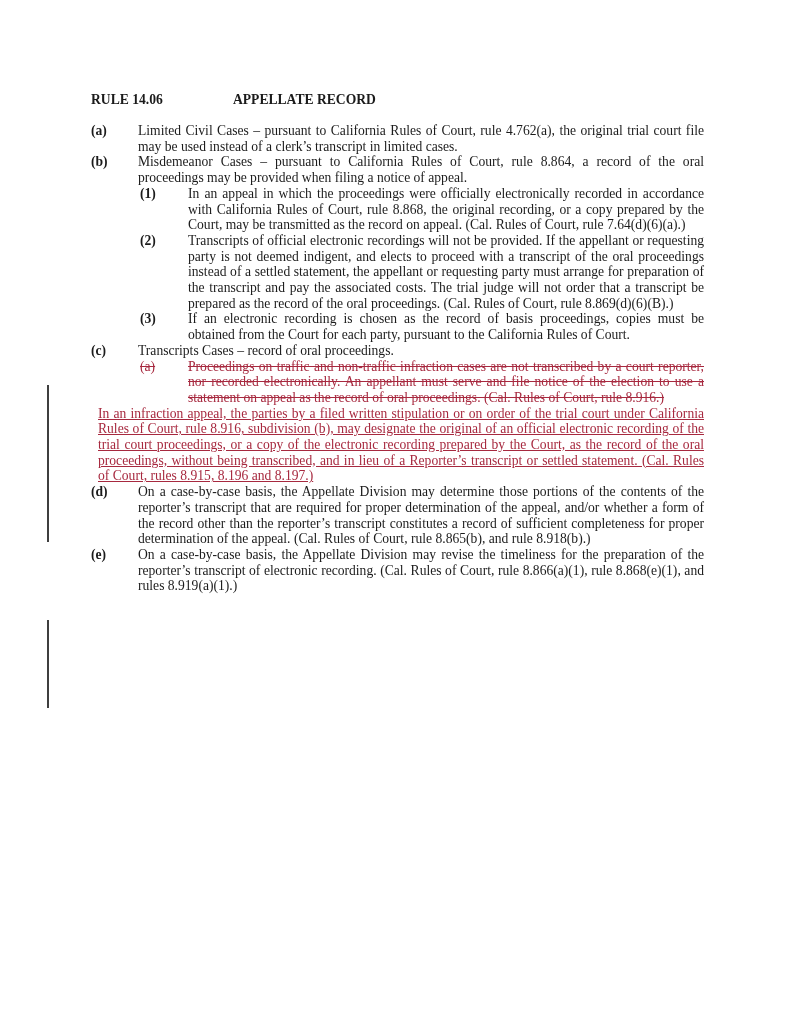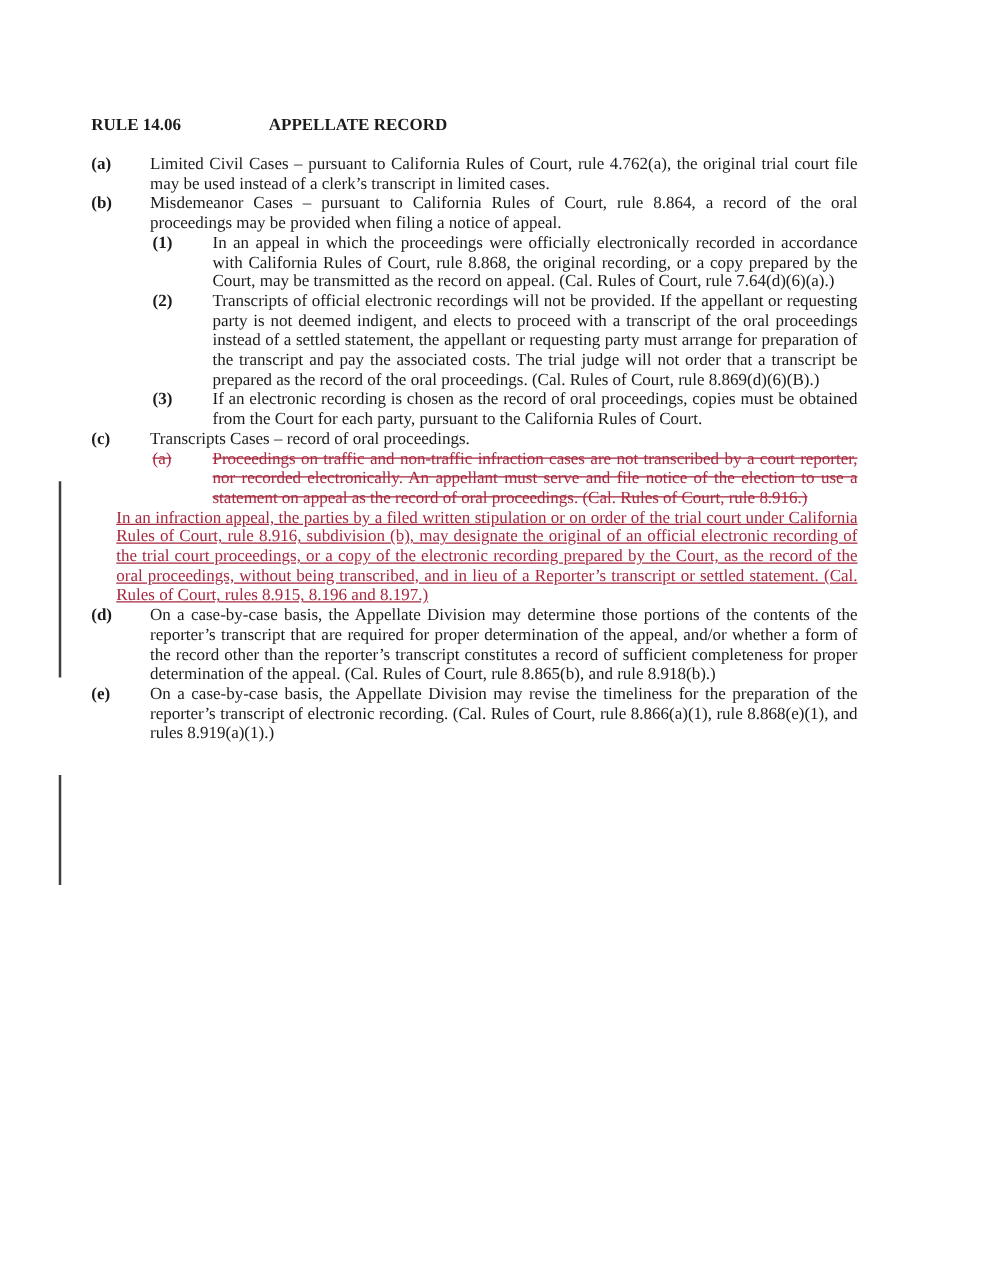--- a/index.html
+++ b/index.html
@@ -16,21 +16,21 @@
     height: 1024px;
     background: var(--page-bg);
     font-family: "Liberation Serif", "DejaVu Serif", serif;
     font-size: 13.6px;
     line-height: 15.7px;
     color: var(--text-black);
     overflow: hidden;
   }
   .content {
     position: absolute;
-    left: 73px;
+    left: 91px;
     top: 92px;
     width: 613px;
   }
   .heading {
     position: relative;
     height: 16px;
     font-weight: bold;
     margin-bottom: 15px;
     white-space: nowrap;
   }
@@ -38,21 +38,21 @@
   .item { display: flex; align-items: flex-start; }
   .item .lbl { flex: 0 0 47px; font-weight: bold; }
   .item .txt { flex: 1 1 auto; text-align: justify; }
   .lvl2 { padding-left: 49px; }
   .lvl2 .lbl { flex: 0 0 48px; }
   .red { color: var(--track-change-red); }
   .del { text-decoration: line-through; }
   .ins { text-decoration: underline; }
   .deleted-item .lbl { font-weight: normal; }
   .inserted-para {
-    margin-left: 20px;
+    margin-left: 7px;
     text-align: justify;
     color: var(--track-change-red);
     text-decoration: underline;
   }
   .footer {
     margin-top: 22px;
     text-align: justify;
     font-style: italic;
     color: var(--track-change-red);
   }
@@ -95,21 +95,21 @@
       <div class="txt">In an appeal in which the proceedings were officially electronically recorded in accordance with California Rules of Court, rule 8.868, the original recording, or a copy prepared by the Court, may be transmitted as the record on appeal. (Cal. Rules of Court, rule 7.64(d)(6)(a).)</div>
     </div>
 
     <div class="item lvl2">
       <span class="lbl">(2)</span>
       <div class="txt">Transcripts of official electronic recordings will not be provided.  If the appellant or requesting party is not deemed indigent, and elects to proceed with a transcript of the oral proceedings instead of a settled statement, the appellant or requesting party must arrange for preparation of the transcript and pay the associated costs.  The trial judge will not order that a transcript be prepared as the record of the oral proceedings.  (Cal. Rules of Court, rule 8.869(d)(6)(B).)</div>
     </div>
 
     <div class="item lvl2">
       <span class="lbl">(3)</span>
-      <div class="txt">If an electronic recording is chosen as the record of oral proceedings, copies must be obtained from the Court for each party, pursuant to the California Rules of Court.</div>
+      <div class="txt">If an electronic recording is chosen as the record of basis proceedings, copies must be obtained from the Court for each party, pursuant to the California Rules of Court.</div>
     </div>
 
     <div class="item lvl1">
       <span class="lbl">(c)</span>
       <div class="txt">Transcripts Cases – record of oral proceedings.</div>
     </div>
 
     <div class="item lvl2 deleted-item">
       <span class="lbl red del">(a)</span>
       <div class="txt red del">Proceedings on traffic and non-traffic infraction cases are not transcribed by a court reporter, nor recorded electronically.  An appellant must serve and file notice of the election to use a statement on appeal as the record of oral proceedings.  (Cal. Rules of Court, rule 8.916.)</div>

